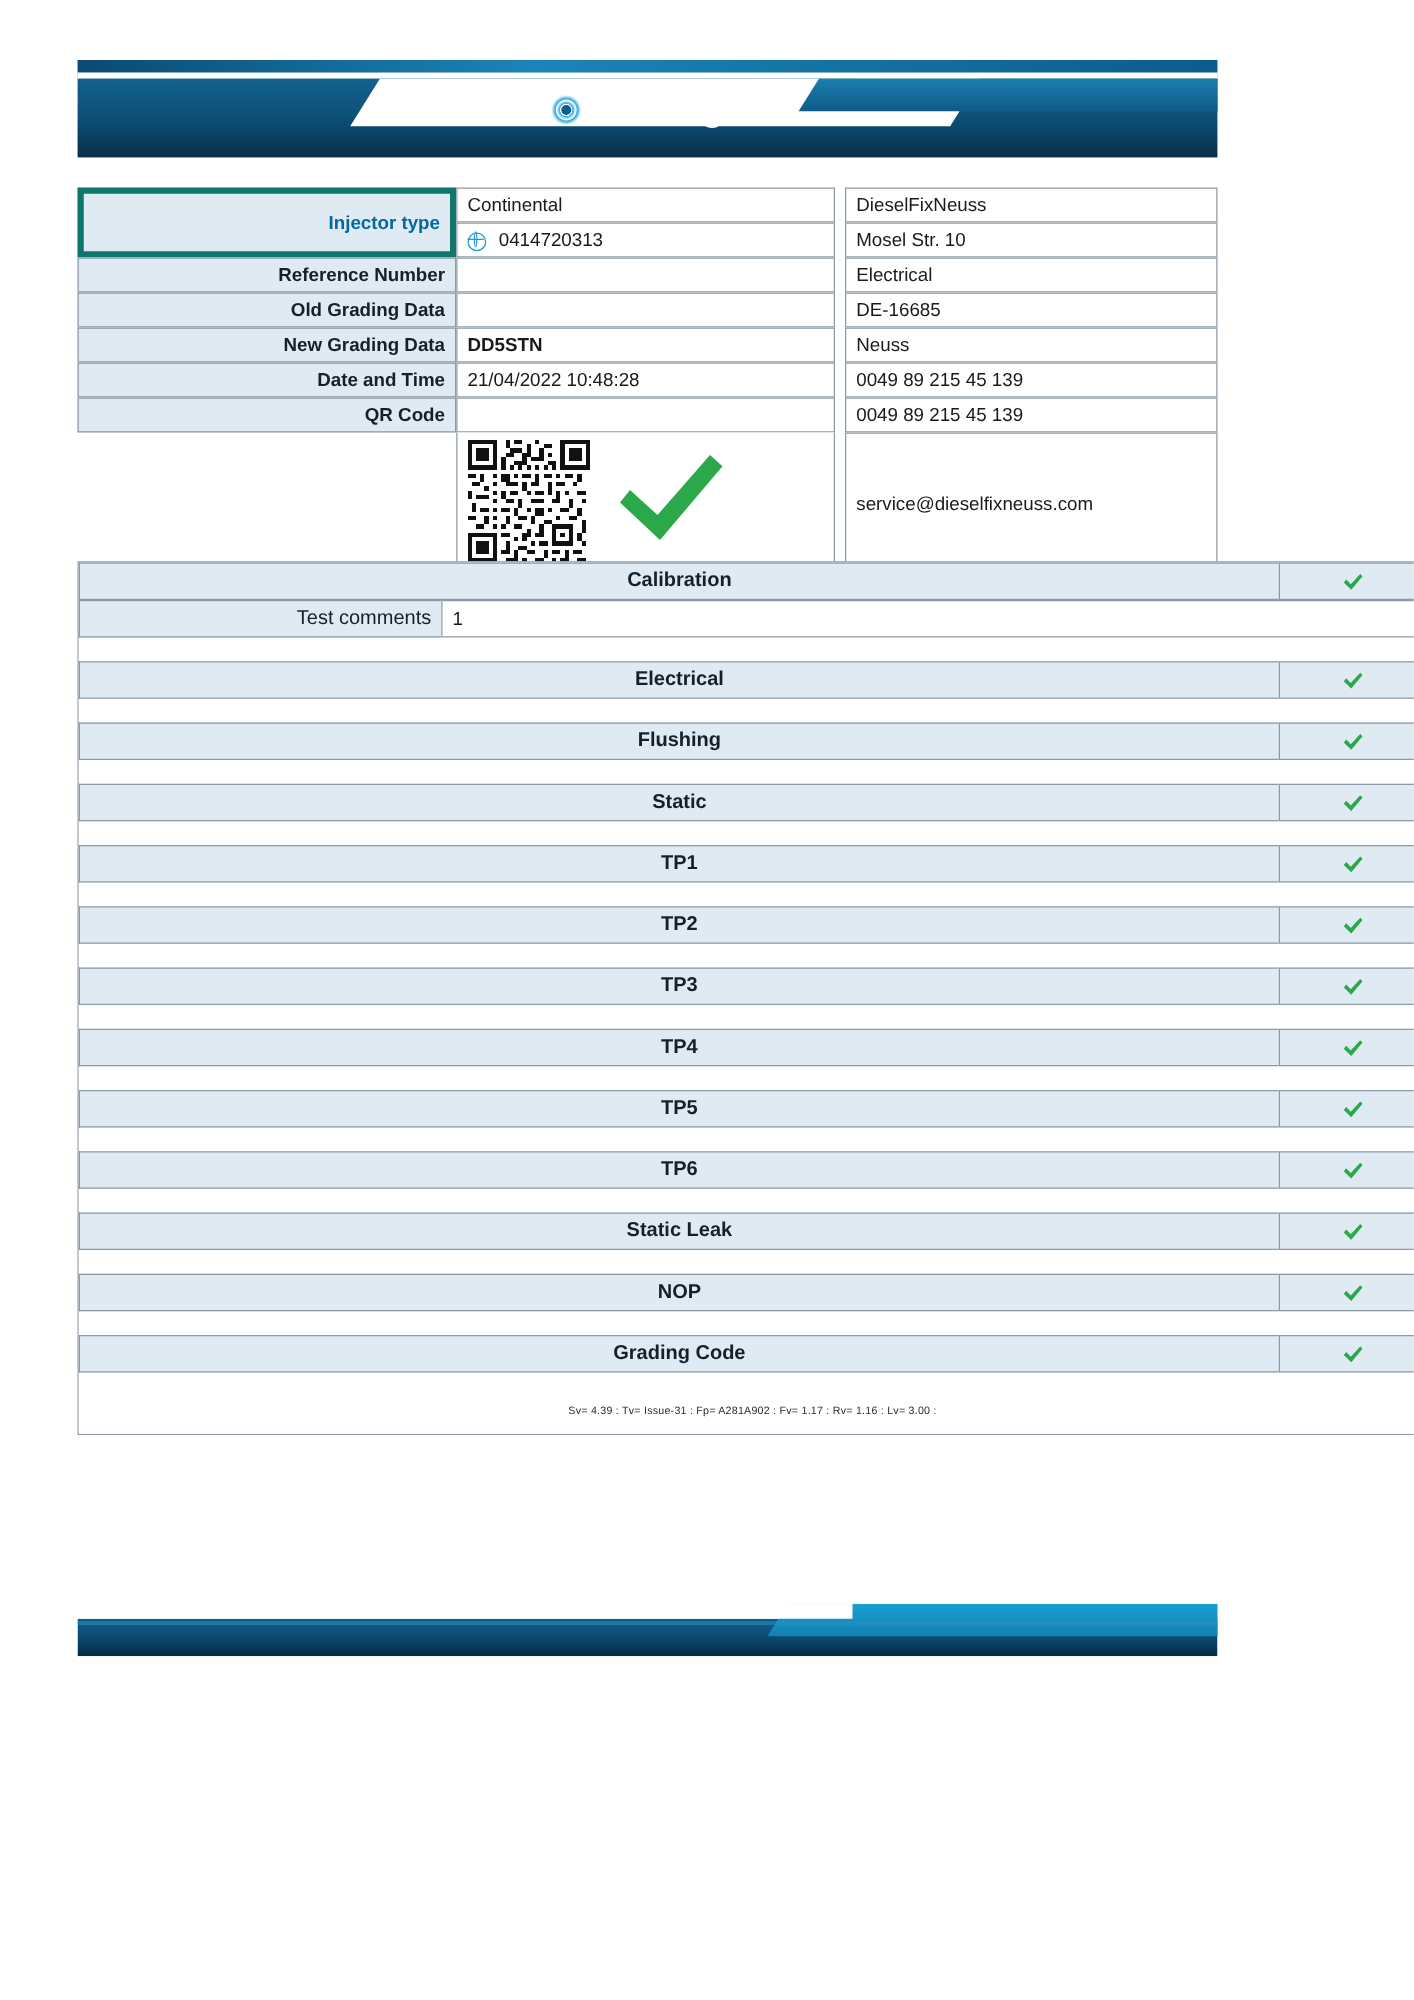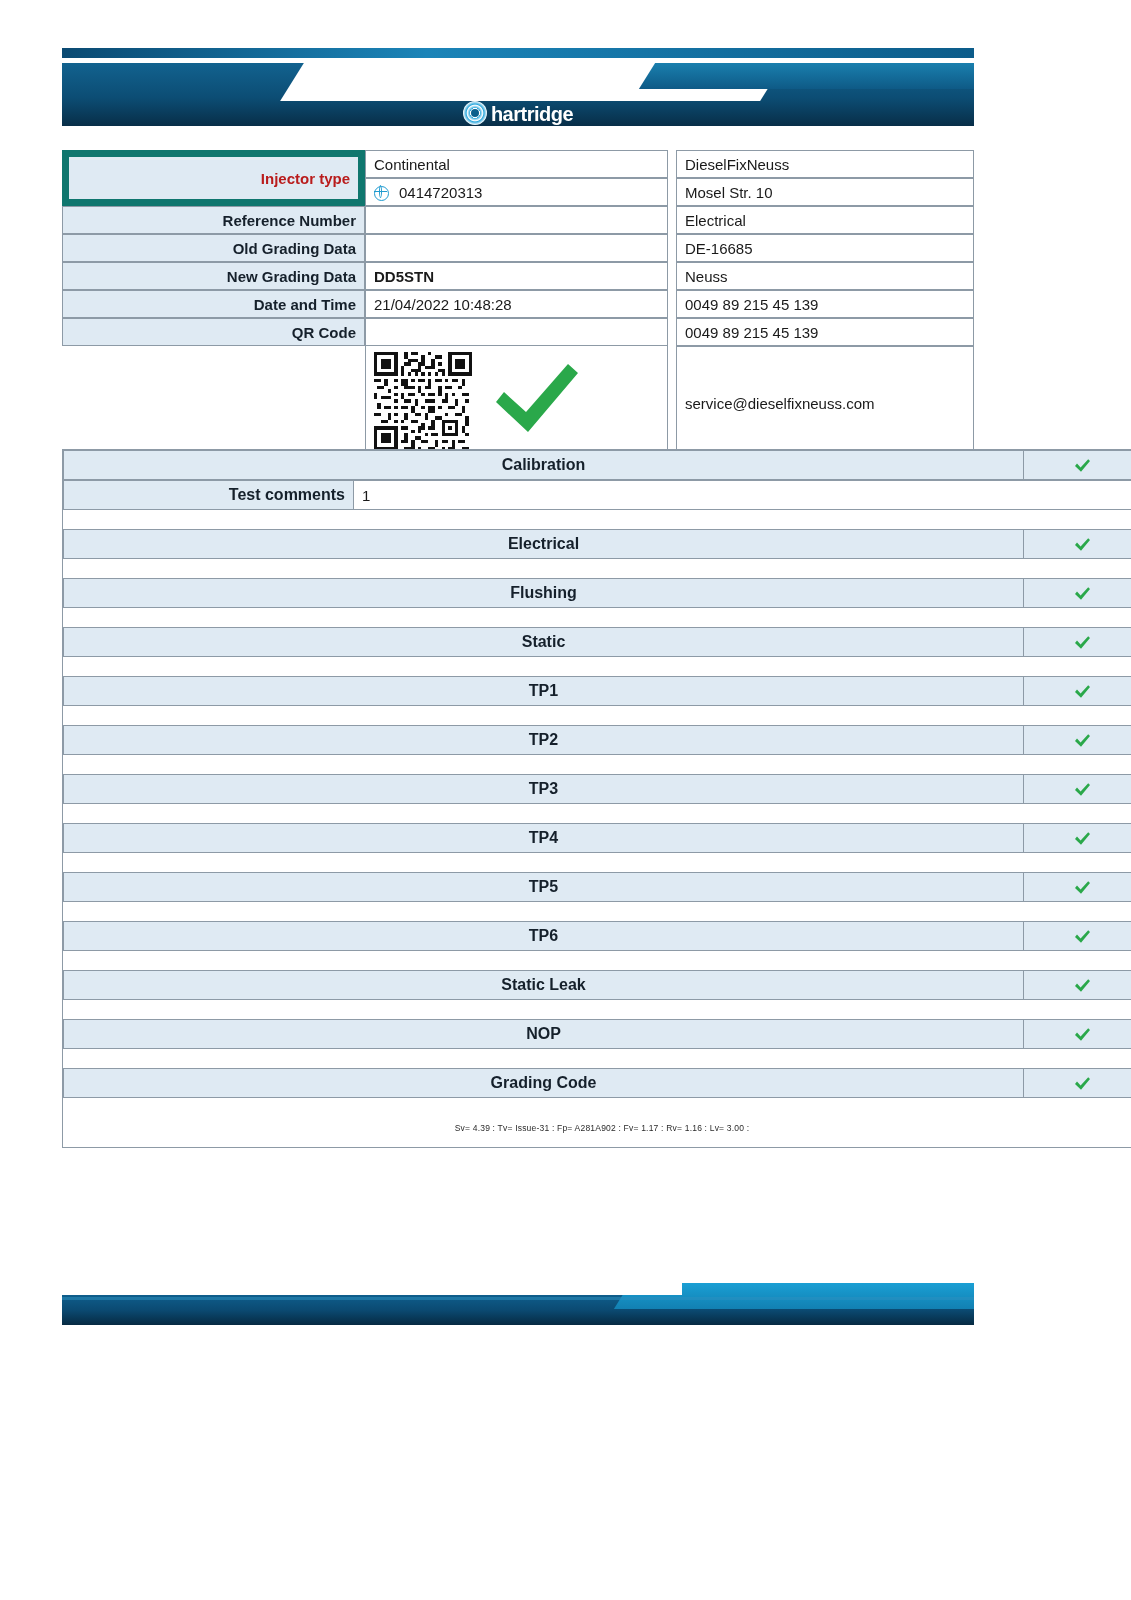--- a/index.html
+++ b/index.html
@@ -65,24 +65,23 @@
     background: linear-gradient(180deg, #1a7fae 0%, #0e5a86 100%);
     transform: skewX(-32deg);
   }
   .hb-logo {
     position: absolute;
     left: 0; top: 22px;
     width: 100%;
     text-align: center;
     z-index: 5;
     color: #ffffff;
-    font-size: 20px;
+    font-size: 30px;
     font-weight: bold;
     letter-spacing: -0.5px;
-    margin-top: 31px;
   }
   .hb-logo-mark {
     display: inline-block;
     width: 24px; height: 24px;
     border-radius: 50%;
     background: radial-gradient(circle at 50% 50%, #ffffff 0%, #ffffff 28%, #2ea8dd 30%, #ffffff 46%, #2ea8dd 52%, #ffffff 70%, #2ea8dd 76%, #ffffff 100%);
     vertical-align: -4px;
     margin-right: 4px;
     position: relative;
   }
@@ -159,29 +158,29 @@
     text-align: right;
     color: #15202b;
   }
   .cell.nob { border: none; background: transparent; }
   .cell.value { color: #1a1a1a; }
   .cell.bold { font-weight: bold; }
 
   .label-tall {
     grid-row: span 2;
     background: #dfeaf3;
-    border: 7px solid #0f766e;
+    border: 5px solid #0f766e;
     font-weight: bold;
     font-size: 15px;
     display: flex;
     align-items: center;
     justify-content: flex-end;
     padding: 0 8px;
     box-sizing: border-box;
-    color: #b91c1c;
+    color: #0369a1;
   }
   .globe-row {
     display: flex;
     align-items: flex-end;
     gap: 10px;
   }
   .globe-icon {
     width: 13px; height: 13px;
     border-radius: 50%;
     border: 1.5px solid #1f9bd0;
@@ -281,21 +280,21 @@
   .comment-row .clabel {
     width: 290px;
     flex: 0 0 290px;
     background: #dfeaf3;
     border: 1px solid #8d9aa6;
     border-right: none;
     display: flex;
     align-items: center;
     justify-content: flex-end;
     padding-right: 8px;
-    font-weight: bold;
+    font-weight: normal;
     font-size: 16px;
     color: #15202b;
     box-sizing: border-box;
   }
   .comment-row .cvalue {
     flex: 1 1 auto;
     border: 1px solid #8d9aa6;
     display: flex;
     align-items: center;
     padding-left: 8px;

